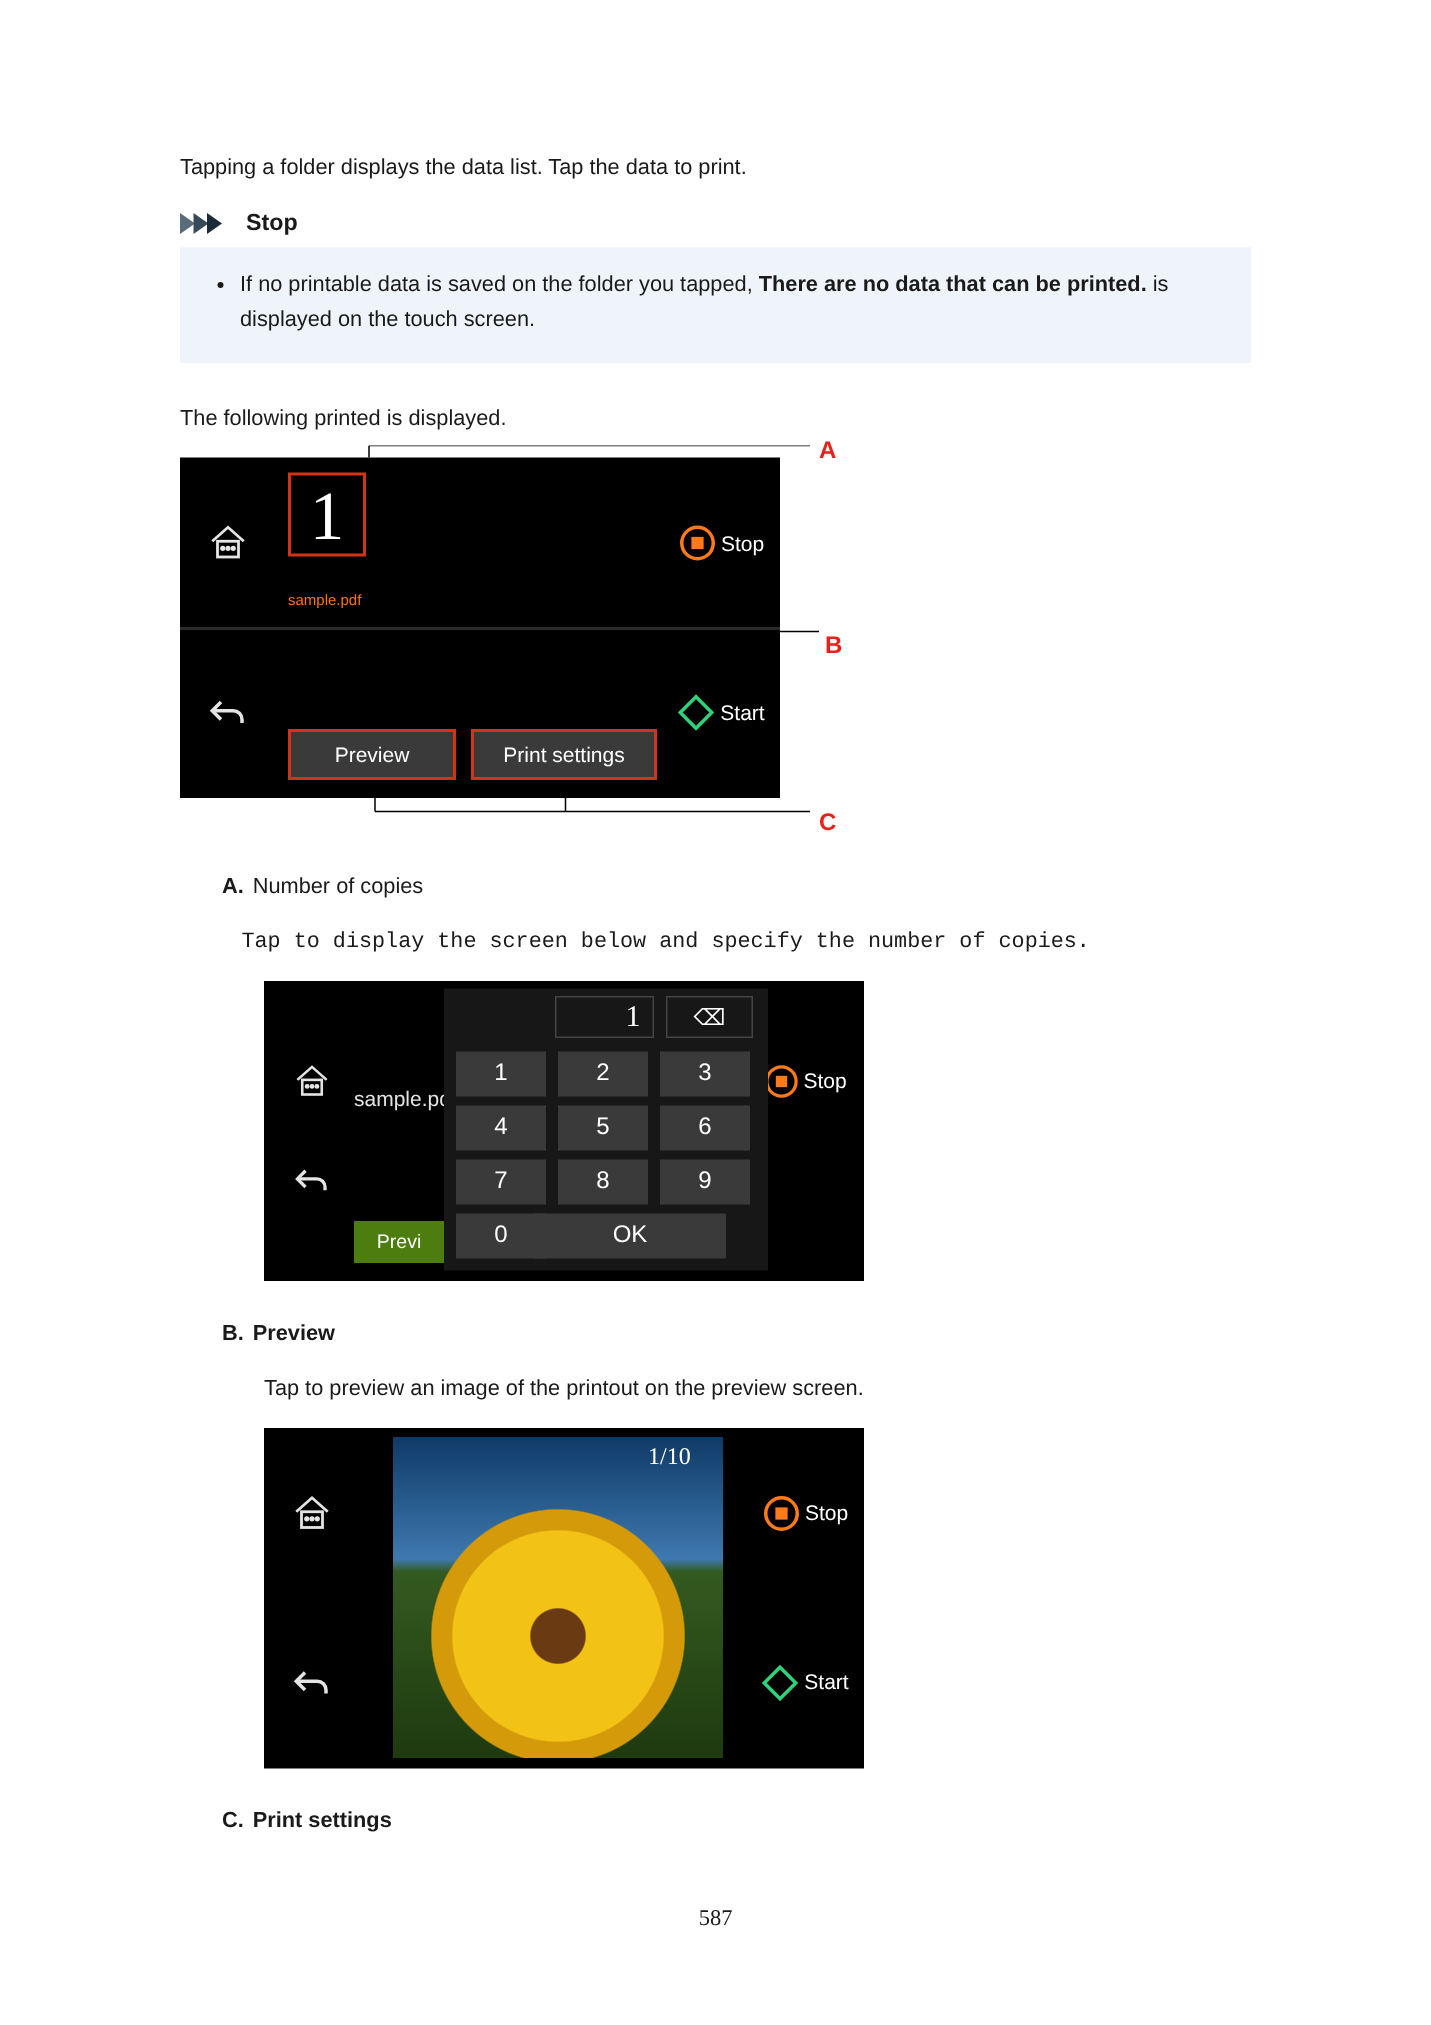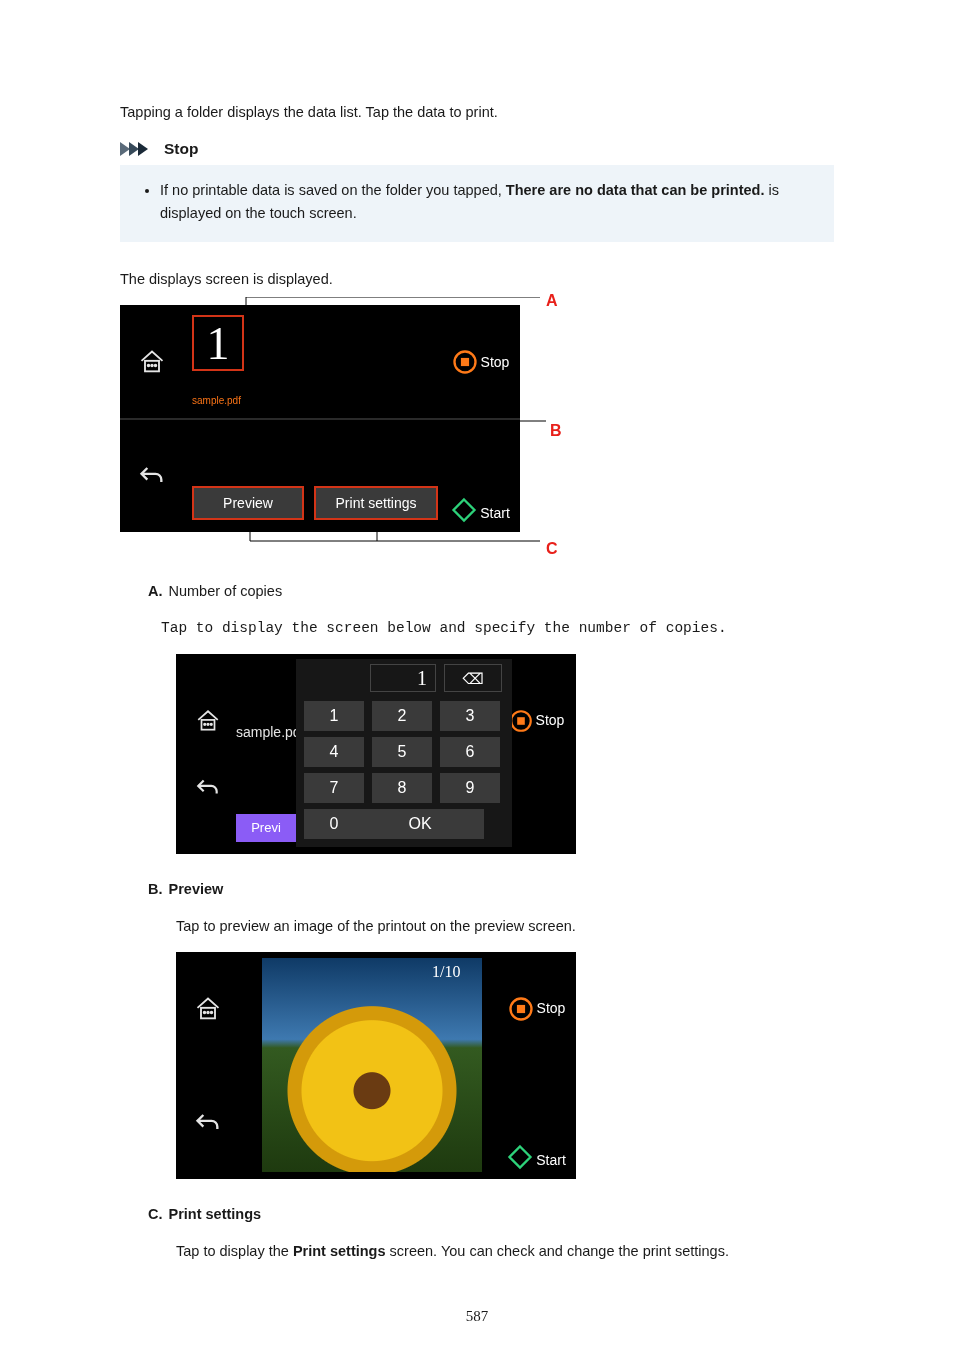--- a/index.html
+++ b/index.html
@@ -48,37 +48,37 @@
     display:flex; align-items:center; justify-content:center;
   }
   .side-icon.top { top: 8px; }
   .side-icon.bot { bottom: 8px; }
   .right-btn {
     position: absolute; right: 8px; width: 64px; height: 98px;
     display:flex; flex-direction:row; align-items:center; justify-content:center;
     gap:2px;
   }
   .right-btn.top { top: 8px; }
-  .right-btn.bot { bottom: 8px; align-items: flex-end; }
+  .right-btn.bot { bottom: 8px; }
   .right-btn .rb-label { color:#fff; font-size:14px; }
   .divider-h { position:absolute; left:0; right:0; top:113px; height:2px; background:#2a2a2a; }
   .hi-red { position:absolute; border:2px solid #d33417; }
   .copies-box { left:72px; top:10px; width:52px; height:56px; display:flex; align-items:center; justify-content:center; }
   .copies-box span { color:#fff; font-family: "Times New Roman", serif; font-size:46px; }
   .filename { position:absolute; left:72px; top:88px; color:#f97316; font-size:10px; }
   .btn-preview { position:absolute; left:74px; bottom:14px; width:108px; height:30px; background:#3a3a3a; color:#fff; font-size:14px; display:flex; align-items:center; justify-content:center; }
   .btn-psettings { position:absolute; left:196px; bottom:14px; width:120px; height:30px; background:#3a3a3a; color:#fff; font-size:14px; display:flex; align-items:center; justify-content:center; }
   .callout-letter { position:absolute; font-weight:bold; color:#e11; font-size:16px; }
   
   .cl-a { color:#e8201a; } .cl-b { color:#e8201a; } .cl-c { color:#e8201a; }
 
   
   .shot2 { width: 400px; height: 200px; background:#000; position:relative; overflow:hidden; }
   .shot2 .filename2 { position:absolute; left:60px; top:68px; color:#e4e4e4; font-size:14px; background:#000; padding-right:4px;}
-  .shot2 .prev2 { position:absolute; left:60px; bottom:12px; width:60px; height:28px; background:#8b5cf6; color:#fff; font-size:13px; display:flex; align-items:center; justify-content:center; }
+  .shot2 .prev2 { position:absolute; left:60px; bottom:12px; width:60px; height:28px; background:#4d7c0f; color:#fff; font-size:13px; display:flex; align-items:center; justify-content:center; }
   .keypad { position:absolute; left:120px; top:5px; width:216px; height:188px; background:#171717; }
   .key-disp { position:absolute; top:5px; left:74px; width:66px; height:28px; border:1px solid #444; color:#fff; display:flex; align-items:center; justify-content:flex-end; padding-right:8px; font-family:"Times New Roman",serif; font-size:20px; }
   .key-del { position:absolute; top:5px; left:148px; width:58px; height:28px; border:1px solid #444; color:#fff; display:flex; align-items:center; justify-content:center; font-size:15px; }
   .key { position:absolute; width:60px; height:30px; background:#3a3a3a; color:#fff; display:flex; align-items:center; justify-content:center; font-size:16px; }
   .key.r1 { top:42px; } .key.r2 { top:78px; } .key.r3 { top:114px; } .key.r4 { top:150px; }
   .key.c1 { left:8px } .key.c2 { left:76px } .key.c3 { left:144px }
   .key.ok { left:60px; width:128px; }
 
   
   .shot3 { width: 400px; height: 227px; background:#000; position:relative; overflow:hidden; }
@@ -111,21 +111,21 @@
     <span class="label">Stop</span>
   </div>
   <div class="note-body">
     <ul>
         <li>
       <span>If no printable data is saved on the folder you tapped, </span><b>There are no data that can be printed.</b><span> is displayed on the touch screen.</span>
     </li>
       </ul>
   </div>
 
-  <p>The displays screen is displayed.</p>
+  <p>The following printed is displayed.</p>
 
   
   <div class="shot-wrap" style="margin-bottom:28px;">
     <div class="shot1">
       <div class="divider-h"></div>
 
       <div class="side-icon top">
         <svg width="28" height="28" viewBox="0 0 24 24" fill="none" stroke="#e4e4e4" stroke-width="1.6">
           <path d="M3 11 L12 3 L21 11"></path>
             <rect x="6" y="11" width="12" height="9"></rect>
@@ -272,18 +272,15 @@
 
     <div class="preview-img"></div>
     <span class="page-ind">1/10</span>
   </div>
 
   
   <div class="list-row">
     <span class="letter">C.</span>
     <span style="font-weight:bold;">Print settings</span>
   </div>
-  <p class="list-desc" style="margin-left:56px;">
-    <span>Tap to display the </span><b>Print settings</b><span> screen. You can check and change the print settings.</span>
-  </p>
 
   <div class="page-number">587</div>
 </div>
 
 </body></html>

